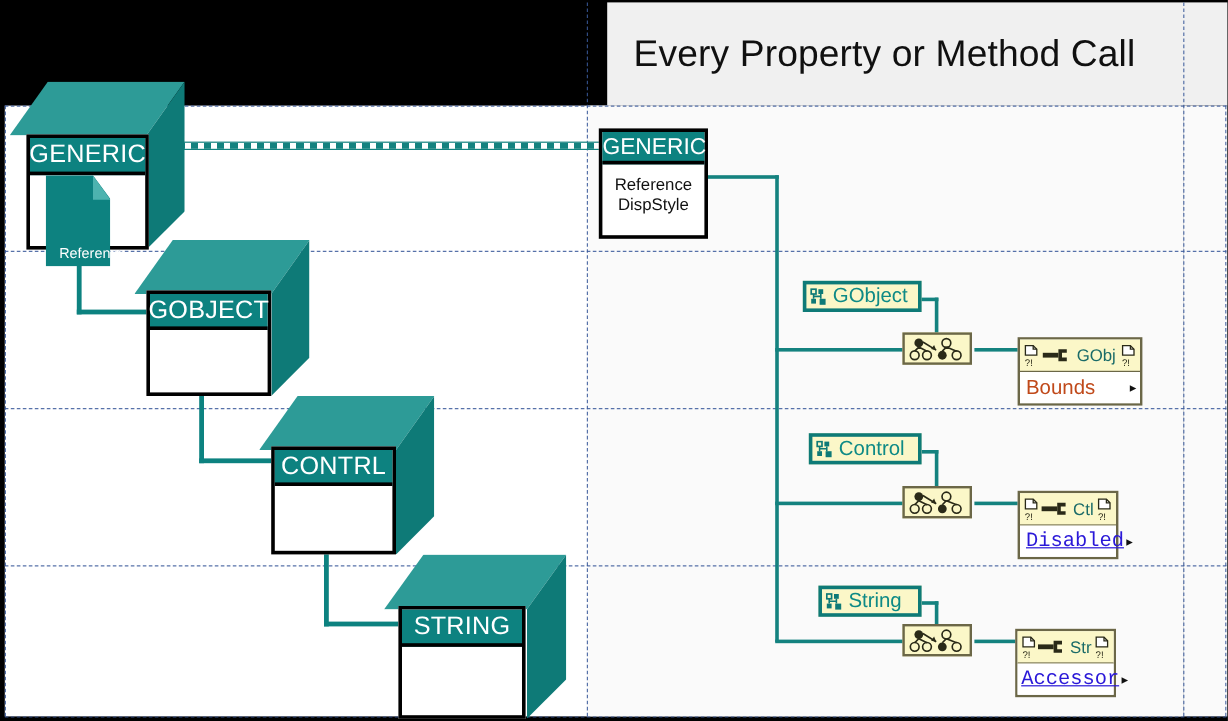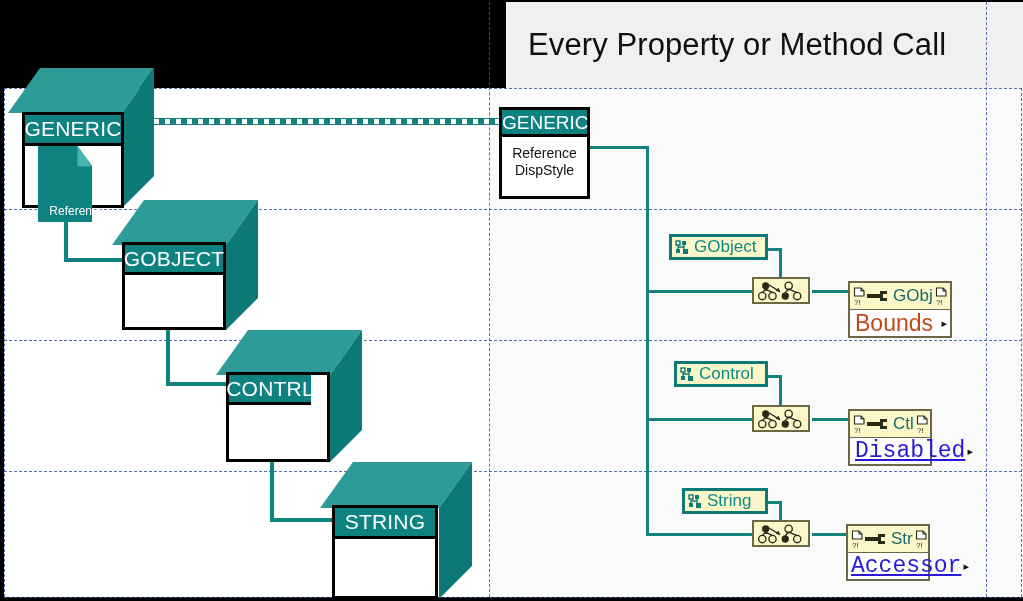--- a/index.html
+++ b/index.html
@@ -180,35 +180,35 @@
     height: 27px;
     display: flex;
     align-items: center;
     justify-content: space-between;
     padding: 0 3px;
     border-bottom: 1px solid #6b6747;
   }
   .pn-ref-ico { width: 13px; height: 19px; flex:0 0 auto; }
   .pn-wrench { width: 25px; height: 14px; flex:0 0 auto; }
   .pn-cls {
-    font-size: 17px;
+    font-size: 14px;
     color: #1a6b68;
     padding: 0 2px;
     white-space: nowrap;
   }
   .prop-node .pn-row {
     height: 26px;
     display: flex;
     align-items: center;
     justify-content: space-between;
     padding: 0 3px 0 5px;
     background: #ffffff;
   }
   .pn-prop {
-    font-size: 23px;
+    font-size: 17px;
     white-space: nowrap;
   }
   .pn-prop.orange { color: #c0491a; }
   .pn-prop.blue   { color: #2a18d8; text-decoration: underline; font-family: Liberation Mono, monospace; }
   .pn-arrow {
     font-size: 11px;
     color: #111111;
     margin-left: 2px;
   }
 </style>
@@ -266,21 +266,21 @@
     <div class="face-front" style="left:10px; top:42px; width:104px; height:88px;"></div>
     <div class="hdr" style="left:13px; top:45px; width:98px; height:30px;">GOBJECT</div>
   </div>
 
   <div class="cube" style="left:216px; top:330px; width:146px; height:132px;">
     <div class="face-top" style="left:0; top:0; width:146px; height:45px;
                 clip-path: polygon(32px 0, 146px 0, 114px 45px, 0 45px);"></div>
     <div class="face-side" style="left:114px; top:0; width:32px; height:132px;
                 clip-path: polygon(32px 0, 32px 100px, 0 132px, 0 45px);"></div>
     <div class="face-front" style="left:10px; top:42px; width:104px; height:90px;"></div>
-    <div class="hdr" style="left:13px; top:45px; width:82px; height:30px;">CONTRL</div>
+    <div class="hdr" style="left:13px; top:45px; width:98px; height:30px;">CONTRL</div>
   </div>
 
   <div class="cube" style="left:320px; top:462px; width:152px; height:137px;">
     <div class="face-top" style="left:0; top:0; width:152px; height:46px;
                 clip-path: polygon(33px 0, 152px 0, 119px 46px, 0 46px);"></div>
     <div class="face-side" style="left:119px; top:0; width:33px; height:137px;
                 clip-path: polygon(33px 0, 33px 104px, 0 137px, 0 46px);"></div>
     <div class="face-front" style="left:12px; top:43px; width:106px; height:94px;"></div>
     <div class="hdr" style="left:15px; top:46px; width:100px; height:31px;">STRING</div>
   </div>

